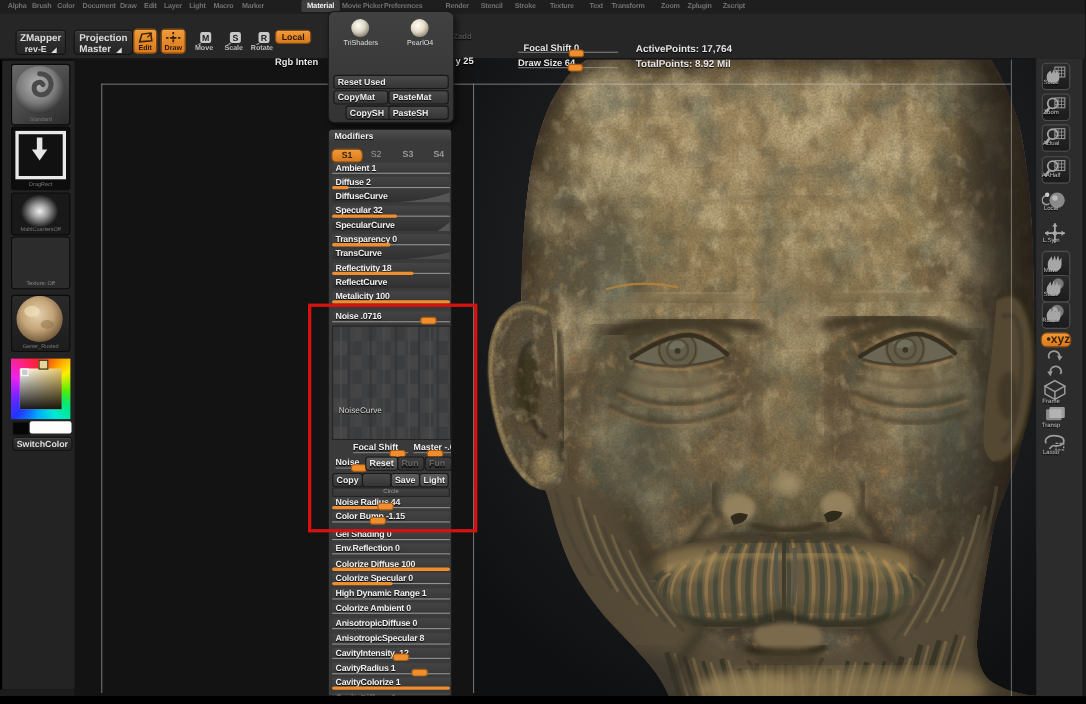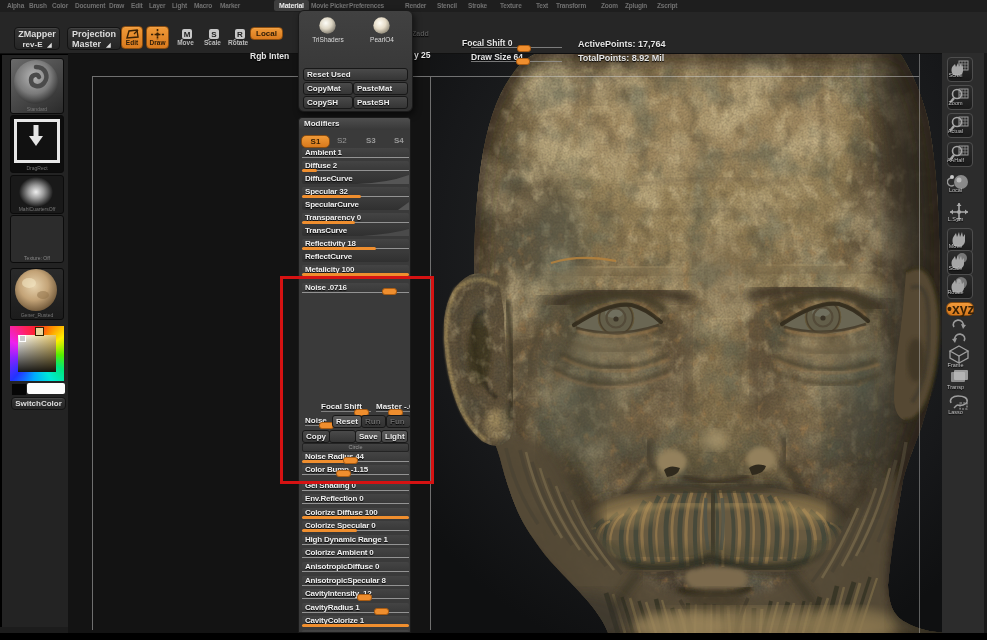--- a/index.html
+++ b/index.html
@@ -500,21 +500,21 @@
   <svg width="15" height="13" viewBox="0 0 15 13">
         <rect x="4" y="1" width="10" height="10" rx="2" fill="#c8c8c8"></rect>
         <text x="9" y="9" font-size="8" font-weight="bold" fill="#222" text-anchor="middle">R</text>
         <path d="M4 11 L1 13 L5 12 Z" fill="#c8c8c8"></path>
       </svg>
   <div style="margin-top:-3px">Rotate</div></div>
 <div class="tbtn obtn" style="left:250px;top:15px;width:31px;height:11px;font-size:8px;font-weight:bold;line-height:11px">Local</div>
 <div class="tlabel" style="left:250px;top:39px">Rgb Inten</div>
 <span class="tlabel" style="left:412px;top:18px;color:#555;font-size:7px">Zadd</span>
 <div class="tlabel" style="left:414px;top:38px">y 25</div>
-<div class="tlabel" style="left:462px;top:26px">Focal Shift 0</div>
+<div class="tlabel" style="left:476px;top:26px">Focal Shift 0</div>
 <div class="track" style="left:471px;top:35px;width:91px"></div>
 <div class="knob" style="left:517px;top:33px"></div>
 <div class="tlabel" style="left:471px;top:40px">Draw Size 64</div>
 <div class="track" style="left:471px;top:48.5px;width:91px"></div>
 <div class="knob" style="left:516px;top:46px"></div>
 <div class="tlabel" style="left:578px;top:27px;font-size:9px">ActivePoints: 17,764</div>
 <div class="tlabel" style="left:578px;top:41px;font-size:9px">TotalPoints: 8.92 Mil</div>
 </div>
 <div id="leftcol" class="abs">
 
@@ -630,21 +630,21 @@
         <circle cx="14" cy="7" r="5" fill="#777"></circle>
         <path d="M5 17 C3 14 3 10 5 8 L7 5 L8 9 L10 4 L11 9 L13 5 L14 9 L16 7 L16 13 C16 16 13 18 9 18 Z" fill="#a6a6a6"></path>
       </svg></div>
     <div class="rlab" style="top:212px">Scale</div>
 <div class="rbtn" style="top:221px"><svg width="22" height="20" viewBox="0 0 22 20">
         <circle cx="13" cy="8" r="6" fill="#777"></circle>
         <circle cx="11" cy="6" r="2" fill="#aaa"></circle>
         <path d="M5 17 C3 14 3 10 5 8 L7 5 L8 9 L10 4 L11 9 L13 5 L14 9 L16 7 L16 13 C16 16 13 18 9 18 Z" fill="#a6a6a6"></path>
       </svg></div>
     <div class="rlab" style="top:236px">Rotate</div>
-<div style="position:absolute;left:4px;top:249px;width:26px;height:12px;background:linear-gradient(#f29a3a,#d8791c);border:1px solid #8a4d10;border-radius:6px;color:#3a2206;font-size:14px;font-weight:bold;text-align:right;line-height:12px">•xyz</div>
+<div style="position:absolute;left:4px;top:249px;width:26px;height:12px;background:linear-gradient(#f29a3a,#d8791c);border:1px solid #8a4d10;border-radius:6px;color:#3a2206;font-size:11px;font-weight:bold;text-align:right;line-height:12px">•xyz</div>
 <div style="position:absolute;left:8px;top:263px;width:18px;height:13px"><svg width="18" height="13" viewBox="0 0 18 13">
         <path d="M4 10 A5 4.5 0 1 1 13 9" fill="none" stroke="#9a9a9a" stroke-width="1.6"></path>
         <path d="M13 12 L11 7 L16 8 Z" fill="#9a9a9a"></path>
       </svg></div>
 <div style="position:absolute;left:8px;top:277px;width:18px;height:13px"><svg width="18" height="13" viewBox="0 0 18 13">
         <path d="M14 10 A5 4.5 0 1 0 5 9" fill="none" stroke="#9a9a9a" stroke-width="1.6"></path>
         <path d="M5 12 L7 7 L2 8 Z" fill="#9a9a9a"></path>
       </svg></div>
 <div style="position:absolute;left:5px;top:291px;width:24px;height:20px"><svg width="24" height="20" viewBox="0 0 24 20">
         <path d="M12 2 L21 7 L12 12 L3 7 Z" fill="none" stroke="#9f9f9f" stroke-width="1.3"></path>
@@ -682,21 +682,21 @@
           <stop offset="55%" stop-color="#e6dcc8"></stop>
           <stop offset="100%" stop-color="#97907f"></stop>
         </radialGradient>
       </defs>
       <circle cx="8.5" cy="8.5" r="8.2" fill="url(#sp2)"></circle>
     </svg>
 <div style="position:absolute;left:60px;top:25px;width:46px;text-align:center;font-size:6.5px;color:#ddd">PearlO4</div>
 <div class="pbtn" style="left:4px;top:57px;width:97px;text-align:left">Reset Used</div>
 <div class="pbtn" style="left:4px;top:71px;width:42px;text-align:left">CopyMat</div>
 <div class="pbtn" style="left:54px;top:71px;width:47px;text-align:left">PasteMat</div>
-<div class="pbtn" style="left:4px;top:85px;width:42px;text-align:left">CopySH</div>
+<div class="pbtn" style="left:15px;top:85px;width:42px;text-align:left">CopySH</div>
 <div class="pbtn" style="left:54px;top:85px;width:47px;text-align:left">PasteSH</div>
 </div>
 <div id="modPanel" class="abs">
 <div style="position:absolute;left:0;top:0;width:113px;height:12px;background:linear-gradient(#4e4e4e,#383838);border-radius:4px 4px 0 0;color:#eee;font-size:8px;font-weight:bold;text-shadow:0 1px 1px #000;padding-left:5px;line-height:12px;box-sizing:border-box">Modifiers</div>
 <div style="position:absolute;left:2px;top:17px;width:27px;height:11px;background:linear-gradient(#f09a38,#d8791c);border:1px solid #8a4d10;border-radius:5px;color:#3a2206;font-size:8px;font-weight:bold;text-align:center;line-height:11px">S1</div>
 <span style="position:absolute;left:38px;top:18px;font-size:8px;font-weight:normal;color:#9a9a9a">S2</span>
 <span style="position:absolute;left:67px;top:18px;font-size:8px;font-weight:bold;color:#9a9a9a">S3</span>
 <span style="position:absolute;left:95px;top:18px;font-size:8px;font-weight:bold;color:#9a9a9a">S4</span>
 <div class="prow" style="top:29.5px">
       <span class="t">Ambient 1</span>
@@ -746,20 +746,40 @@
 <div class="prow" style="top:146.5px">
       <span class="t">Metalicity 100</span>
       <div class="tr"></div>
       <div class="fill" style="width:107px"></div>
     </div>
 <div class="prow" style="top:164.5px">
       <span class="t">Noise .0716</span>
       <div class="tr"></div>
       <div class="pill" style="left:80px"></div>
     </div>
+<div id="noisebox" style="position:absolute;left:3px;top:178px;width:106px;height:102px;border:1px solid #222;background:#3e3e3e">
+<svg width="106" height="102">
+        <defs>
+          <pattern id="chk" width="26" height="26" patternUnits="userSpaceOnUse">
+            <rect width="26" height="26" fill="#454545"></rect>
+            <rect width="13" height="13" fill="#3a3c3e"></rect>
+            <rect x="13" y="13" width="13" height="13" fill="#3a3c3e"></rect>
+          </pattern>
+        </defs>
+        <rect width="106" height="102" fill="url(#chk)"></rect>
+        <rect width="106" height="102" fill="url(#chk)" transform="translate(5 0)" opacity=".35"></rect>
+        <g stroke="#2e2f31" stroke-width="2" opacity=".5">
+          <path d="M14 0V102M34 0V102M57 0V102M78 0V102M95 0V102"></path>
+        </g>
+        <g stroke="#555" stroke-width="1.5" opacity=".5">
+          <path d="M7 0V102M46 0V102M69 0V102M88 0V102"></path>
+        </g>
+      </svg>
+<div style="position:absolute;left:5px;bottom:22px;font-size:7.5px;color:#cfcfcf;text-shadow:0 1px 1px #000">NoiseCurve</div>
+</div>
 <div style="position:absolute;left:19px;top:284px;width:106px;height:13px">
  <span style="position:absolute;left:3px;top:0;font-size:8px;font-weight:bold;color:#f0f0f0;text-shadow:0 1px 1px #000">Focal Shift</span>
  <span style="position:absolute;left:58px;top:0;font-size:8px;font-weight:bold;color:#f0f0f0;text-shadow:0 1px 1px #000">Master -.60</span>
  <div class="track" style="left:3px;top:9px;width:50px"></div>
  <div class="track" style="left:58px;top:9px;width:48px"></div>
  <div class="pill" style="position:absolute;left:36px;top:7px;width:13px;height:5px;background:#ef8e2e;border:1px solid #a85b12;border-radius:3px"></div>
  <div class="pill" style="position:absolute;left:70px;top:7px;width:13px;height:5px;background:#ef8e2e;border:1px solid #a85b12;border-radius:3px"></div>
 </div>
 <div style="position:absolute;left:3px;top:298px;width:106px;height:13px">
  <span style="position:absolute;left:3px;top:0;font-size:8px;font-weight:bold;color:#f0f0f0;text-shadow:0 1px 1px #000">Noise</span>

